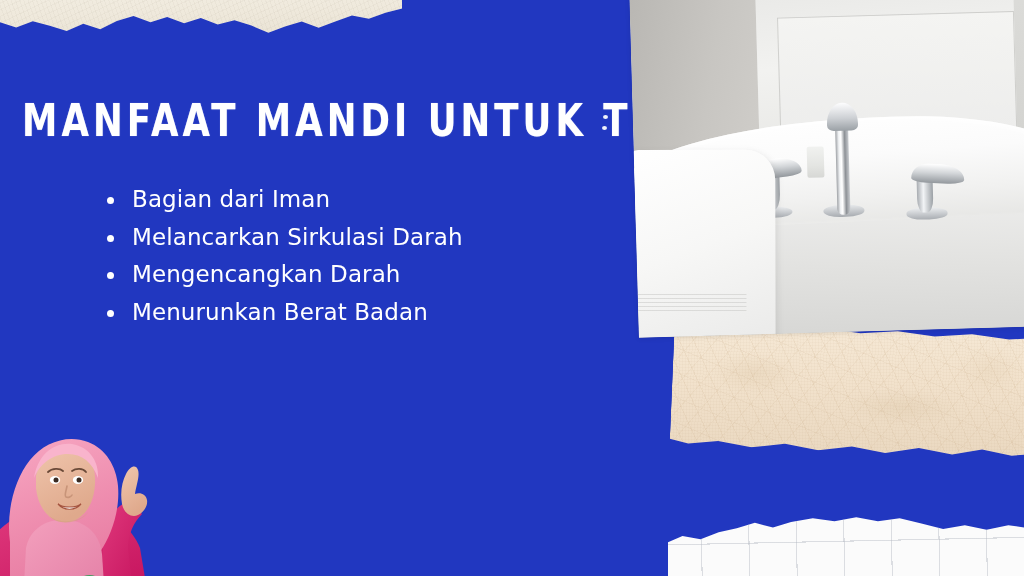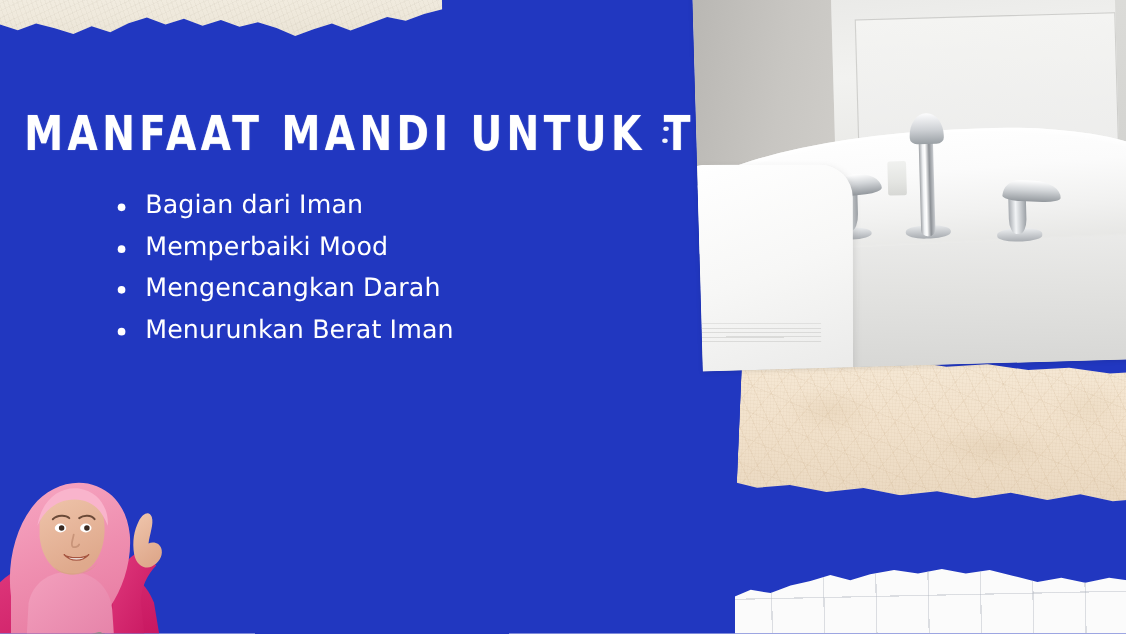--- a/index.html
+++ b/index.html
@@ -72,21 +72,21 @@
     text-transform:uppercase;
     transform: scaleY(1.18) scaleX(.96);
     transform-origin:left top;
     white-space:nowrap;
     text-shadow:0 0 1px rgba(255,255,255,.5);
   }
 
   
   .bullets {
     position:absolute;
-    left:101px; top:169px;
+    left:101px; top:181px;
     list-style:none;
     color:#ffffff;
   }
   .bullets li {
     position:relative;
     padding-left:31px;
     font-family:"DejaVu Sans", sans-serif;
     font-weight:400;
     font-size:23px;
     line-height:37.5px;
@@ -298,23 +298,23 @@
       <span>ll  bc  di ' s  uu  r</span>
 
     </div>
     <div class="news-grain"></div>
   </div>
 
   <h1 class="title">MANFAAT MANDI UNTUK TUBUH:</h1>
 
   <ul class="bullets">
     <li><span>Bagian dari Iman</span></li>
-    <li><span>Memperbaiki Mood</span></li>
+    <li><span>Melancarkan Sirkulasi Darah</span></li>
     <li><span>Mengencangkan Darah</span></li>
-    <li><span>Menurunkan Berat Iman</span></li>
+    <li><span>Menurunkan Berat Badan</span></li>
   </ul>
 
   <div class="kraft">
     <div class="kraft-crinkle"></div>
   </div>
 
   <div class="photo-wrap">
     <div class="photo">
       <div class="ph-wall-l"></div>
       <div class="ph-wall-r"></div>

